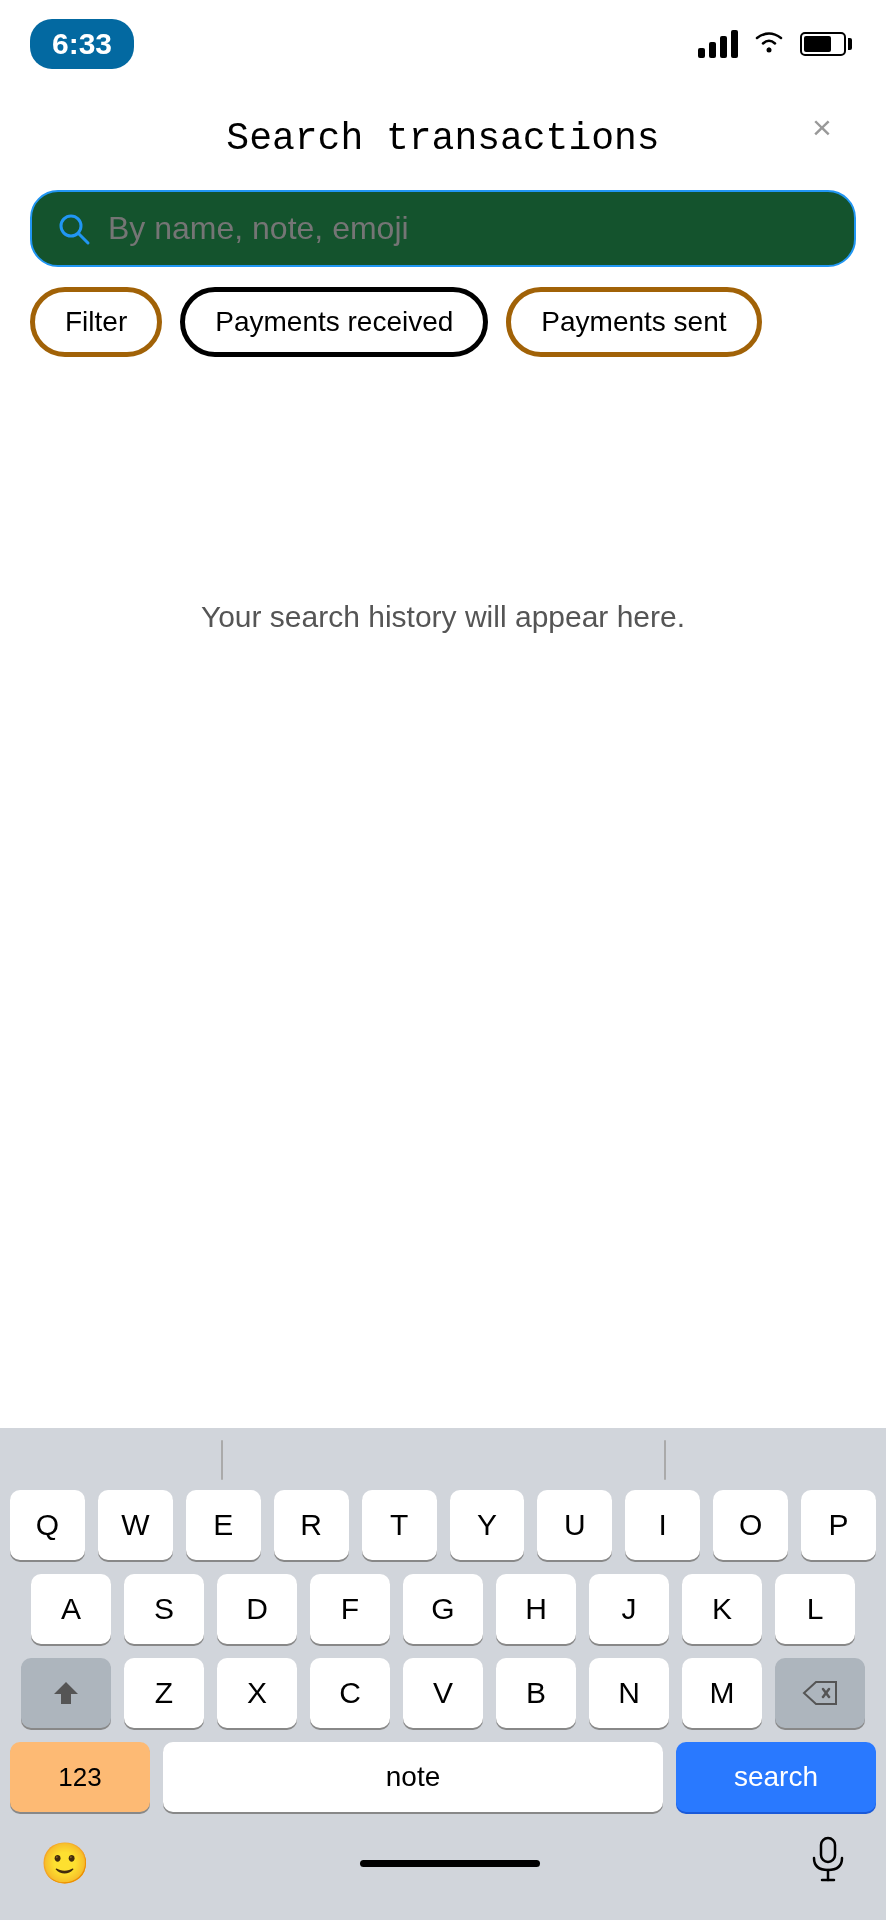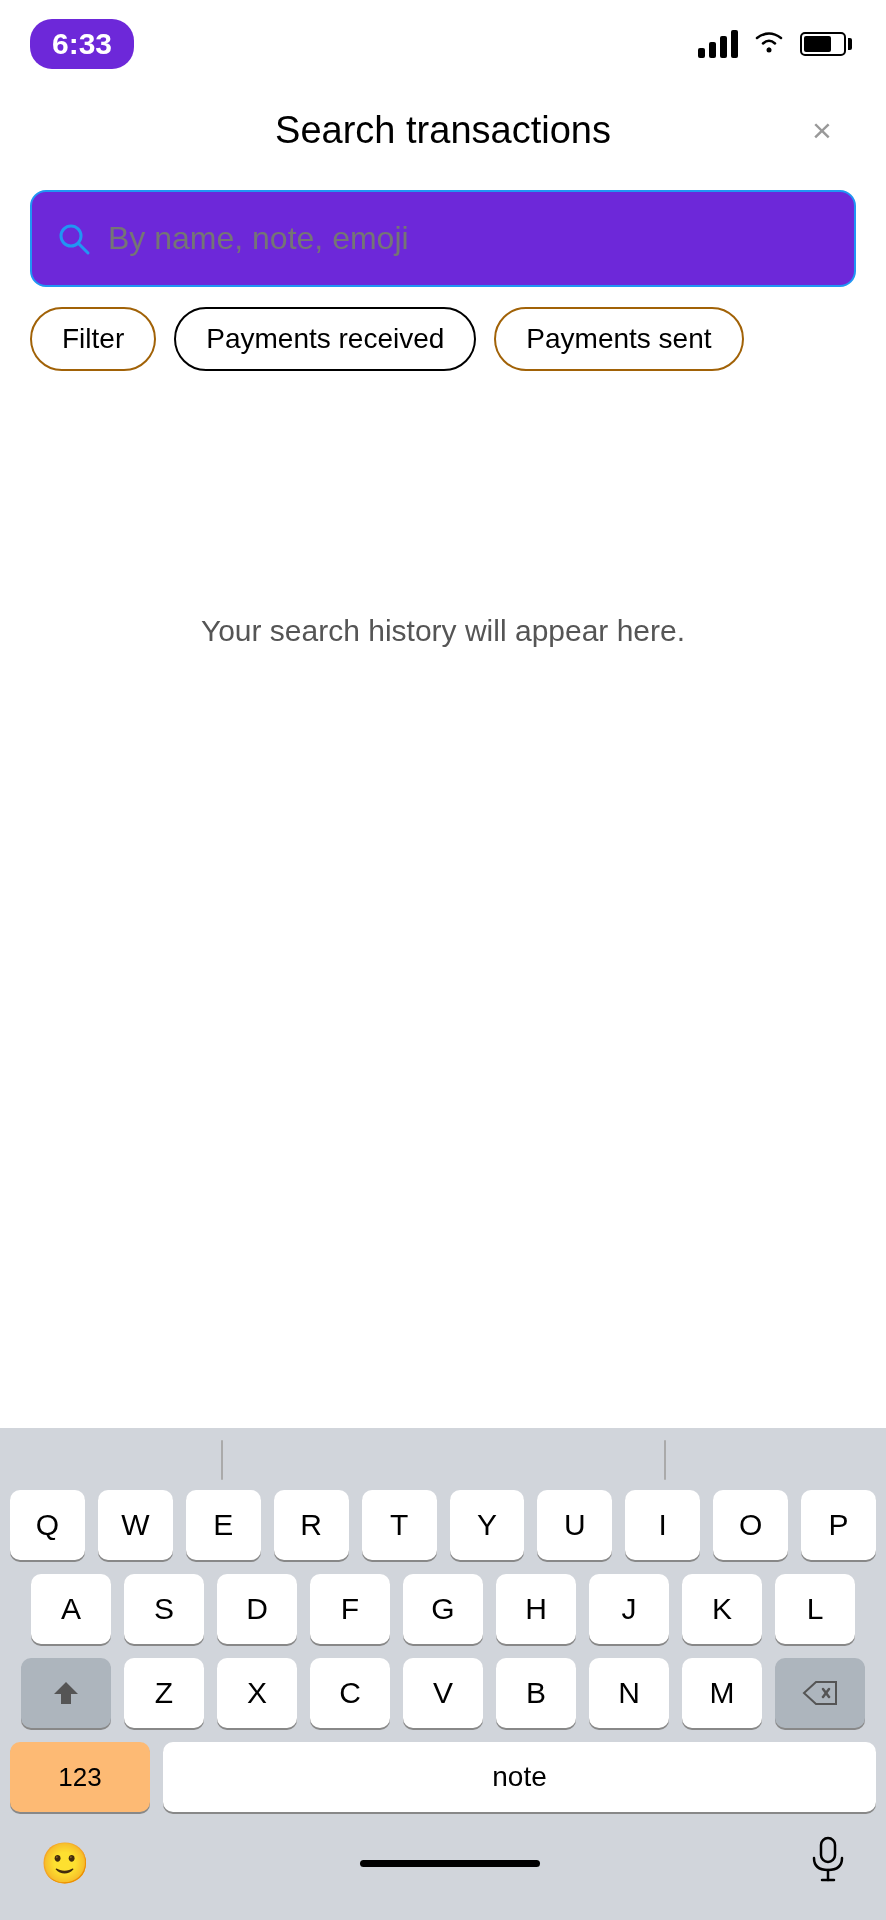--- a/index.html
+++ b/index.html
@@ -21,21 +21,21 @@
     
     .status-bar {
       display: flex;
       justify-content: space-between;
       align-items: center;
       padding: 18px 40px 10px 30px;
       height: 80px;
     }
 
     .status-time {
-      background: #6d28d9;
+      background: #0369a1;
       color: white;
       font-size: 30px;
       font-weight: 700;
       border-radius: 22px;
       padding: 8px 22px;
     }
 
     .status-icons {
       display: flex;
       align-items: center;
@@ -86,25 +86,26 @@
     .battery-fill {
       background: #000;
       height: 100%;
       width: 70%;
       border-radius: 2px;
     }
 
     
     .header {
       display: flex;
-      align-items: center;
+      align-items: flex-end;
       justify-content: center;
       padding: 20px 40px;
       position: relative;
       height: 100px;
+      font-family: Liberation Mono, monospace;
     }
 
     .header-title {
       font-size: 38px;
       font-weight: 500;
       color: #000;
       text-align: center;
     }
 
     .close-btn {
@@ -129,24 +130,24 @@
 
     
     .search-container {
       padding: 10px 30px 20px;
     }
 
     .search-box {
       display: flex;
       align-items: center;
       border: 2px solid #2196F3;
-      border-radius: 16px;
-      padding: 28px 24px;
+      border-radius: 28px;
+      padding: 18px 24px;
       gap: 16px;
-      background: #6d28d9;
+      background: #14532d;
     }
 
     .search-icon-wrap {
       display: flex;
       align-items: center;
       justify-content: center;
     }
 
     .search-svg {
       width: 36px;
@@ -166,21 +167,21 @@
 
     
     .filter-row {
       display: flex;
       gap: 18px;
       padding: 0 30px 30px;
       overflow: hidden;
     }
 
     .chip {
-      border: 2px solid #a16207;
+      border: 5px solid #a16207;
       border-radius: 50px;
       padding: 14px 30px;
       font-size: 28px;
       font-weight: 500;
       color: #000;
       background: #fff;
       white-space: nowrap;
       cursor: pointer;
     }
 
@@ -459,20 +460,21 @@
           <line x1="21" y1="9" x2="27" y2="17" stroke="#555" stroke-width="2.5" stroke-linecap="round"></line>
           <line x1="27" y1="9" x2="21" y2="17" stroke="#555" stroke-width="2.5" stroke-linecap="round"></line>
         </svg>
       </div>
     </div>
   </div>
 
   <div class="bottom-row">
     <div class="key-123">123</div>
     <div class="key-space">note</div>
+    <div class="key-search">search</div>
   </div>
   <div class="keyboard-bottom">
     <div class="emoji-key">🙂</div>
     <div class="home-indicator"></div>
     <div class="mic-key">
       <svg width="36" height="46" viewBox="0 0 36 46" fill="none">
         <rect x="11" y="2" width="14" height="24" rx="7" stroke="#000" stroke-width="2.5" fill="none"></rect>
         <path d="M4 22 Q4 34 18 34 Q32 34 32 22" stroke="#000" stroke-width="2.5" stroke-linecap="round" fill="none"></path>
         <line x1="18" y1="34" x2="18" y2="44" stroke="#000" stroke-width="2.5" stroke-linecap="round"></line>
         <line x1="12" y1="44" x2="24" y2="44" stroke="#000" stroke-width="2.5" stroke-linecap="round"></line>

